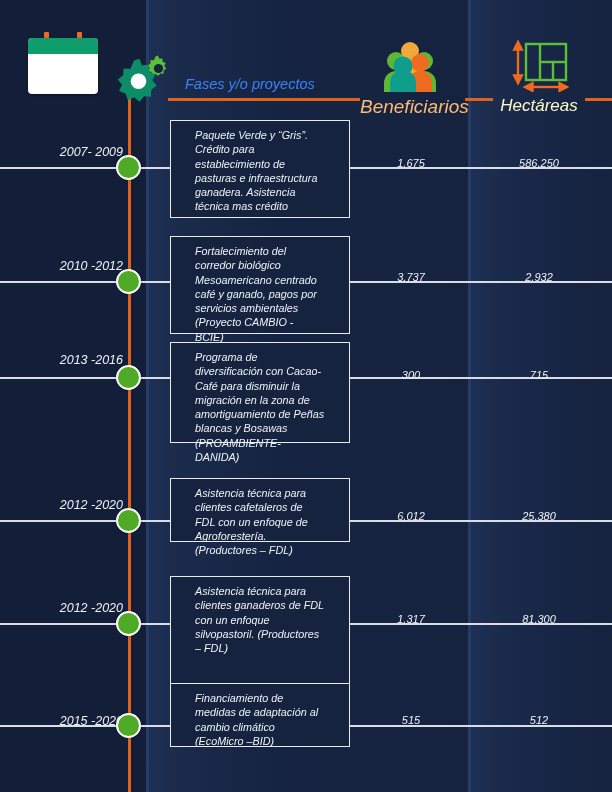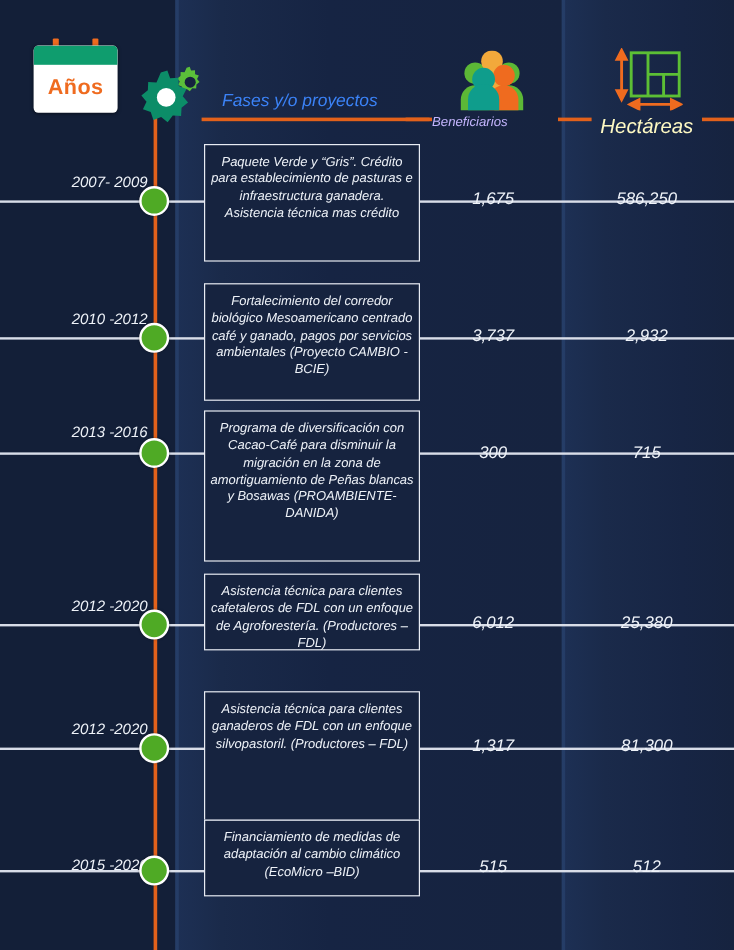--- a/index.html
+++ b/index.html
@@ -35,22 +35,22 @@
   .cal-text { text-align:center; color:#ef6b1f; font-weight:bold; font-size:18px;
               line-height:36px; letter-spacing:.3px; }
 
   .gears { position:absolute; left:108px; top:48px; width:70px; height:62px; }
 
   .fases-label { position:absolute; left:185px; top:76px;
                  color:#3b82f6; font-style:italic; font-size:14.5px; white-space:nowrap; }
   .fases-rule  { position:absolute; left:168px; top:98px; width:190px; height:2.5px; background:#e2611b; }
 
   .people-icon { position:absolute; left:378px; top:42px; width:64px; height:50px; }
-  .benef-label { position:absolute; left:360px; top:96px; width:100px; 
-                 color:#c4b5fd; font-style:italic; font-size:11px; }
+  .benef-label { position:absolute; left:360px; top:96px; width:100px; text-align:center;
+                 color:#fdba74; font-style:italic; font-size:19px; }
   .benef-rule  { position:absolute; left:465px; top:98px; width:28px; height:2.5px; background:#e2611b; }
   .benef-rule2 { position:absolute; left:338px; top:98px; width:22px; height:2.5px; background:#e2611b; }
 
   .hect-icon  { position:absolute; left:507px; top:40px; width:62px; height:52px; }
   .hect-label { position:absolute; left:492px; top:96px; width:94px; text-align:center;
                 color:#fef9c3; font-style:italic; font-size:17px; }
   .hect-rule  { position:absolute; left:585px; top:98px; width:27px; height:2.5px; background:#e2611b; }
 
   
   #spine { position:absolute; left:128px; top:70px; width:2.5px; height:722px;
@@ -67,23 +67,23 @@
   .node { position:absolute; left:116px; width:25px; height:25px; border-radius:50%;
           background:#4faa25; border:2.5px solid #ffffff; top:-12.5px; z-index:5;
           box-shadow:0 0 2px rgba(0,0,0,.4); }
 
   .year { position:absolute; right:489px; color:#eef2f8; font-style:italic;
           font-size:12.5px; white-space:nowrap; }
 
   .tbox { position:absolute; left:170px; width:180px;
           border:1.8px solid #e8ecf4; background:#16233f;
           color:#eef2f8; font-style:italic; font-size:10.8px; line-height:1.32;
-          text-align:center; padding:7px 4px; z-index:5; }
-
-  .num { position:absolute; color:#eef2f8; font-style:italic; font-size:14px;
+          text-align:left; padding:7px 24px; z-index:5; }
+
+  .num { position:absolute; color:#eef2f8; font-style:italic; font-size:11px;
          text-align:center; }
   .num.benef { left:356px; width:110px; }
   .num.hect  { left:480px; width:118px; }
 </style>
 </head>
 <body>
 
 <div id="bg-panels">
   <div class="panel panel-left"></div>
   <div class="panel panel-mid"></div>
@@ -92,21 +92,20 @@
   <div class="panel panel-seam-b"></div>
 </div>
 
 <div id="header">
 
   <div class="cal-icon">
     <div class="cal-tab l"></div>
     <div class="cal-tab r"></div>
     <div class="cal-body">
       <div class="cal-head"></div>
-      <div class="cal-text">Años</div>
     </div>
   </div>
 
   <div class="gears">
     <svg width="70" height="62" viewBox="0 0 70 62">
       <g fill="#5bbf3a">
         <path d="M47.5 8.5l2.6-.9 1.1 3.1 3.3-.2.1 3.3 3.1 1.2-1.5 2.9 2.1 2.5-2.6 2-.2 3.3-3.3-.2-2 2.6-2.6-2-3.1 1.1-1-3.1-3.1-1.2 1.4-3-2-2.5 2.6-2 .1-3.3 3.3.2z"></path>
         <circle cx="50.5" cy="20.5" r="4.6" fill="#16233f"></circle>
       </g>
       <g fill="#0c8d68">
@@ -179,21 +178,21 @@
   <div class="tbox" style="top:-45px;height:98px">Fortalecimiento del corredor biológico Mesoamericano centrado café y ganado, pagos por servicios ambientales (Proyecto CAMBIO - BCIE)</div>
   <div class="num benef" style="top:-10px">3,737</div>
   <div class="num hect" style="top:-10px">2,932</div>
 </div>
 
 <div class="row" style="top:377px">
   <div class="hline seg-left"></div>
   <div class="hline seg-right"></div>
   <div class="node"></div>
   <div class="year" style="top:-24px">2013 -2016</div>
-  <div class="tbox" style="top:-35px;height:126px">Programa de diversificación con Cacao-Café para disminuir la migración en la zona de amortiguamiento  de Peñas blancas y Bosawas (PROAMBIENTE-DANIDA)</div>
+  <div class="tbox" style="top:-35px;height:101px">Programa de diversificación con Cacao-Café para disminuir la migración en la zona de amortiguamiento  de Peñas blancas y Bosawas (PROAMBIENTE-DANIDA)</div>
   <div class="num benef" style="top:-8px">300</div>
   <div class="num hect" style="top:-8px">715</div>
 </div>
 
 <div class="row" style="top:520px">
   <div class="hline seg-left"></div>
   <div class="hline seg-right"></div>
   <div class="node"></div>
   <div class="year" style="top:-22px">2012 -2020</div>
   <div class="tbox" style="top:-42px;height:64px">Asistencia técnica para clientes cafetaleros de FDL con un enfoque de Agroforestería. (Productores – FDL)</div>

